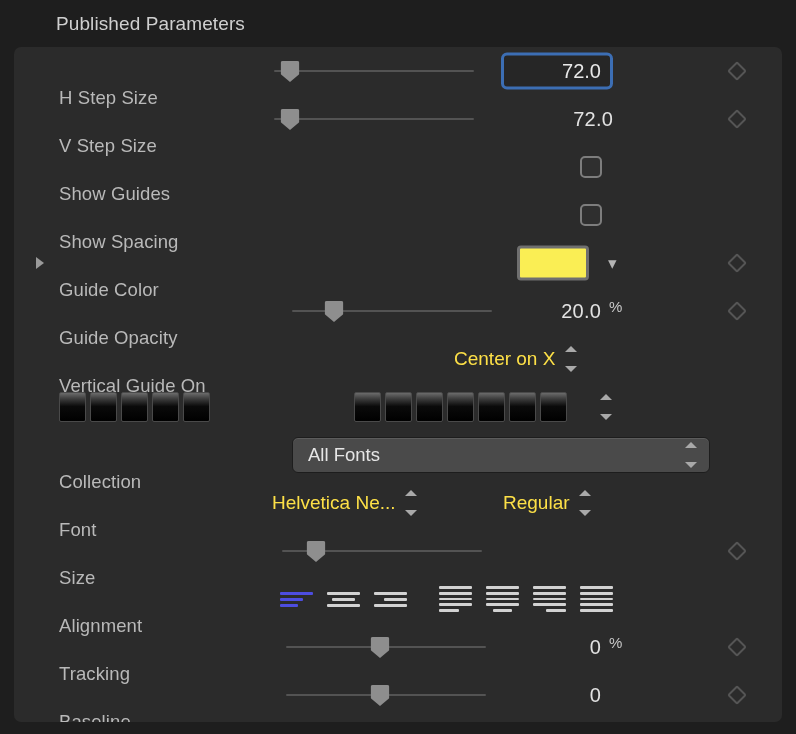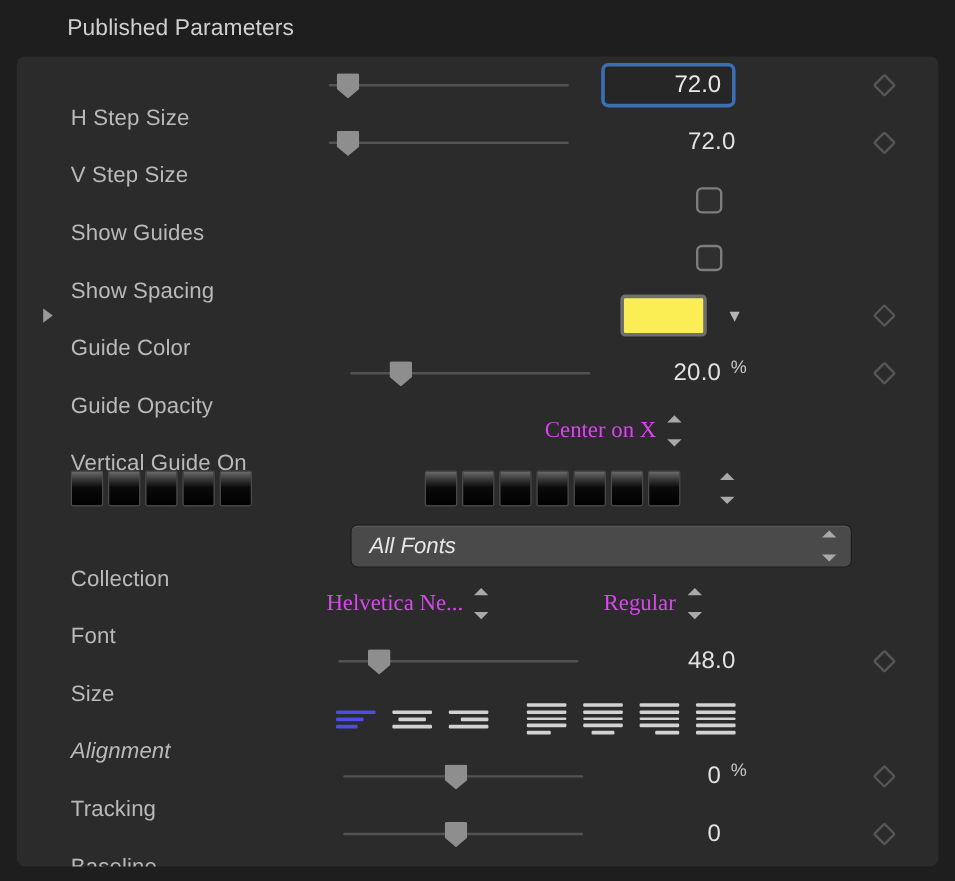--- a/index.html
+++ b/index.html
@@ -215,21 +215,20 @@
     position: absolute;
     top: 50%;
     transform: translateY(-50%);
     left: 278px;
     width: 418px;
     height: 36px;
     background: #4a4a4a;
     border: 1.5px solid #1d1d1d;
     border-radius: 6px;
     box-shadow: inset 0 1px 0 rgba(255,255,255,0.10);
-    font-style: italic;
   }
   .popup-button .pb-label {
     position: absolute;
     left: 15px;
     top: 50%;
     transform: translateY(-50%);
     font-size: 18.5px;
     color: #e6e6e6;
   }
   .popup-button .stepper { right: 12px; left: auto; }
@@ -239,23 +238,22 @@
     position: absolute;
     top: 50%;
     transform: translateY(-50%);
     height: 28px;
     display: flex;
     align-items: center;
     gap: 9px;
   }
   .inline-popup .ip-label {
     font-size: 19px;
-    color: #d946ef;
+    color: #fde047;
     white-space: nowrap;
-    font-family: Liberation Serif, serif;
   }
   .inline-popup .stepper { position: relative; top: auto; transform: none; }
 
   
   .glyph-row { position: absolute; top: 50%; transform: translateY(-50%); display: flex; gap: 4px; }
   .tofu {
     width: 27px; height: 30px;
     border: 1px solid #4a4a4a;
     border-radius: 2px;
     background: linear-gradient(to bottom, #6b6b6b 0%, #3a3a3a 22%, #0a0a0a 48%, #000 100%);
@@ -417,25 +415,24 @@
         </span>
       </div>
     </div>
 
     <div class="row" style="top:480px;">
       <div class="row-label">Size</div>
       <div class="slider" style="left:268px;">
         <div class="slider-track"></div>
         <div class="slider-thumb" style="left:17%;"></div>
       </div>
-      <div class="value-text" style="left:487px; width:112px;">48.0</div>
-      <div class="keyframe"></div>
-    </div>
-
-    <div class="row" style="top:528px;font-style:italic;">
+      <div class="keyframe"></div>
+    </div>
+
+    <div class="row" style="top:528px;">
       <div class="row-label">Alignment</div>
       <div class="align-group" id="align-group">
           <div class="align-btn selected">
             <div class="ln w100"></div>
             <div class="ln w70"></div>
             <div class="ln w55"></div>
           </div>
           <div class="align-btn">
             <div class="ln w100"></div>
             <div class="ln w70" style="margin: 0px auto;"></div>

